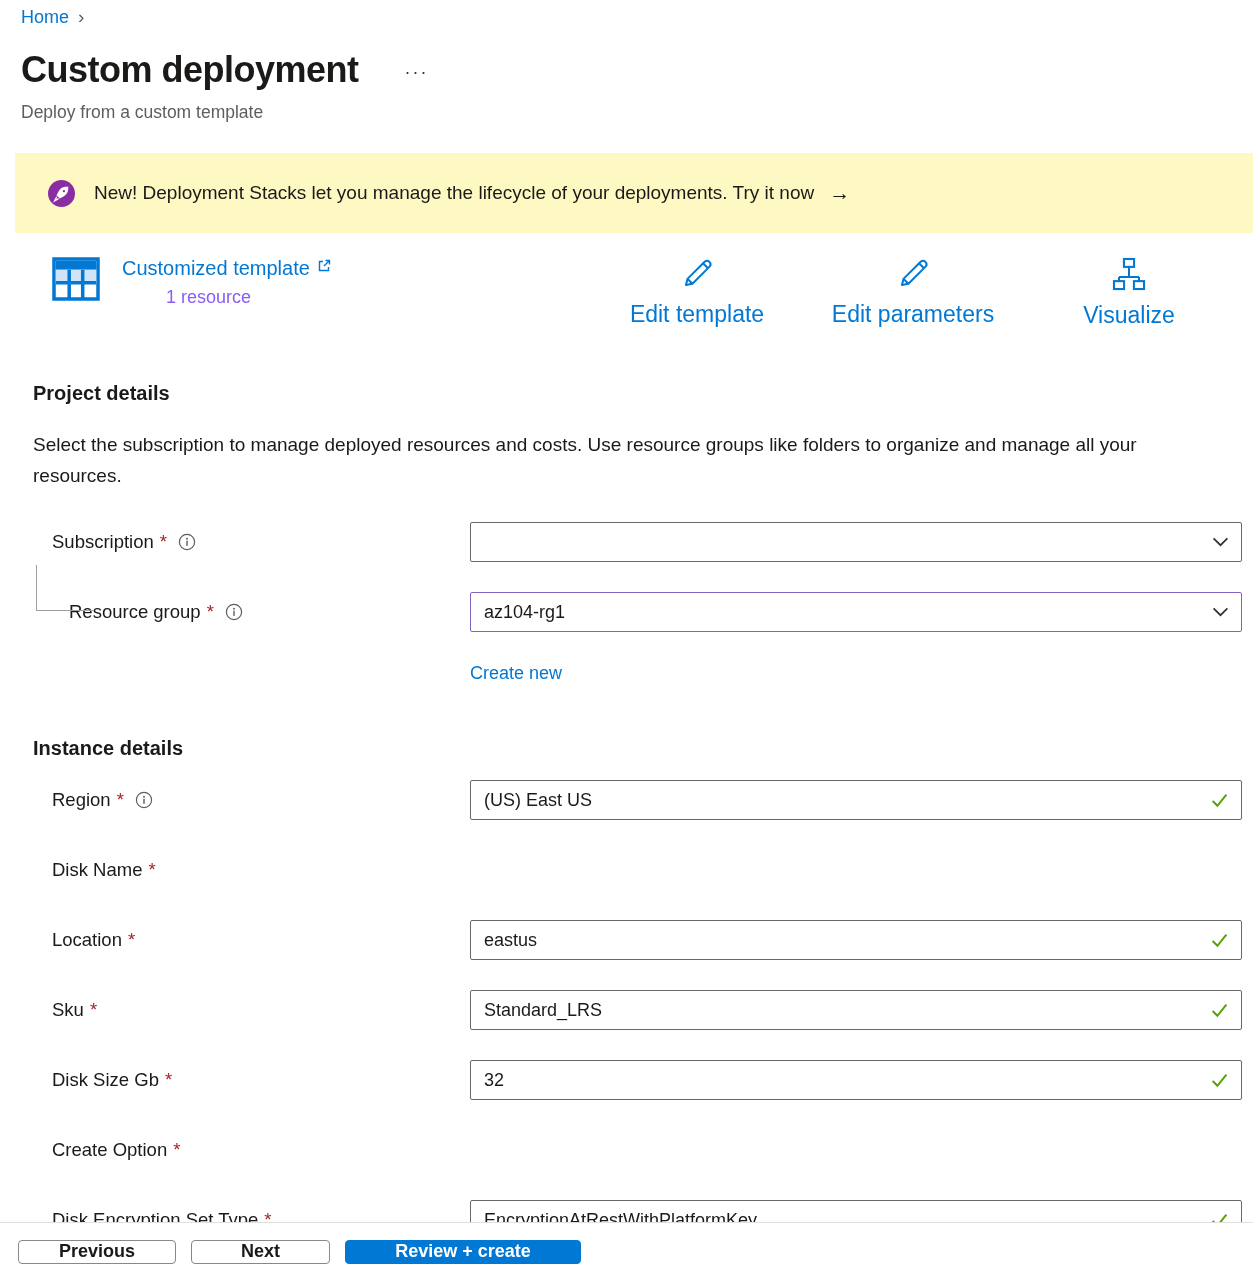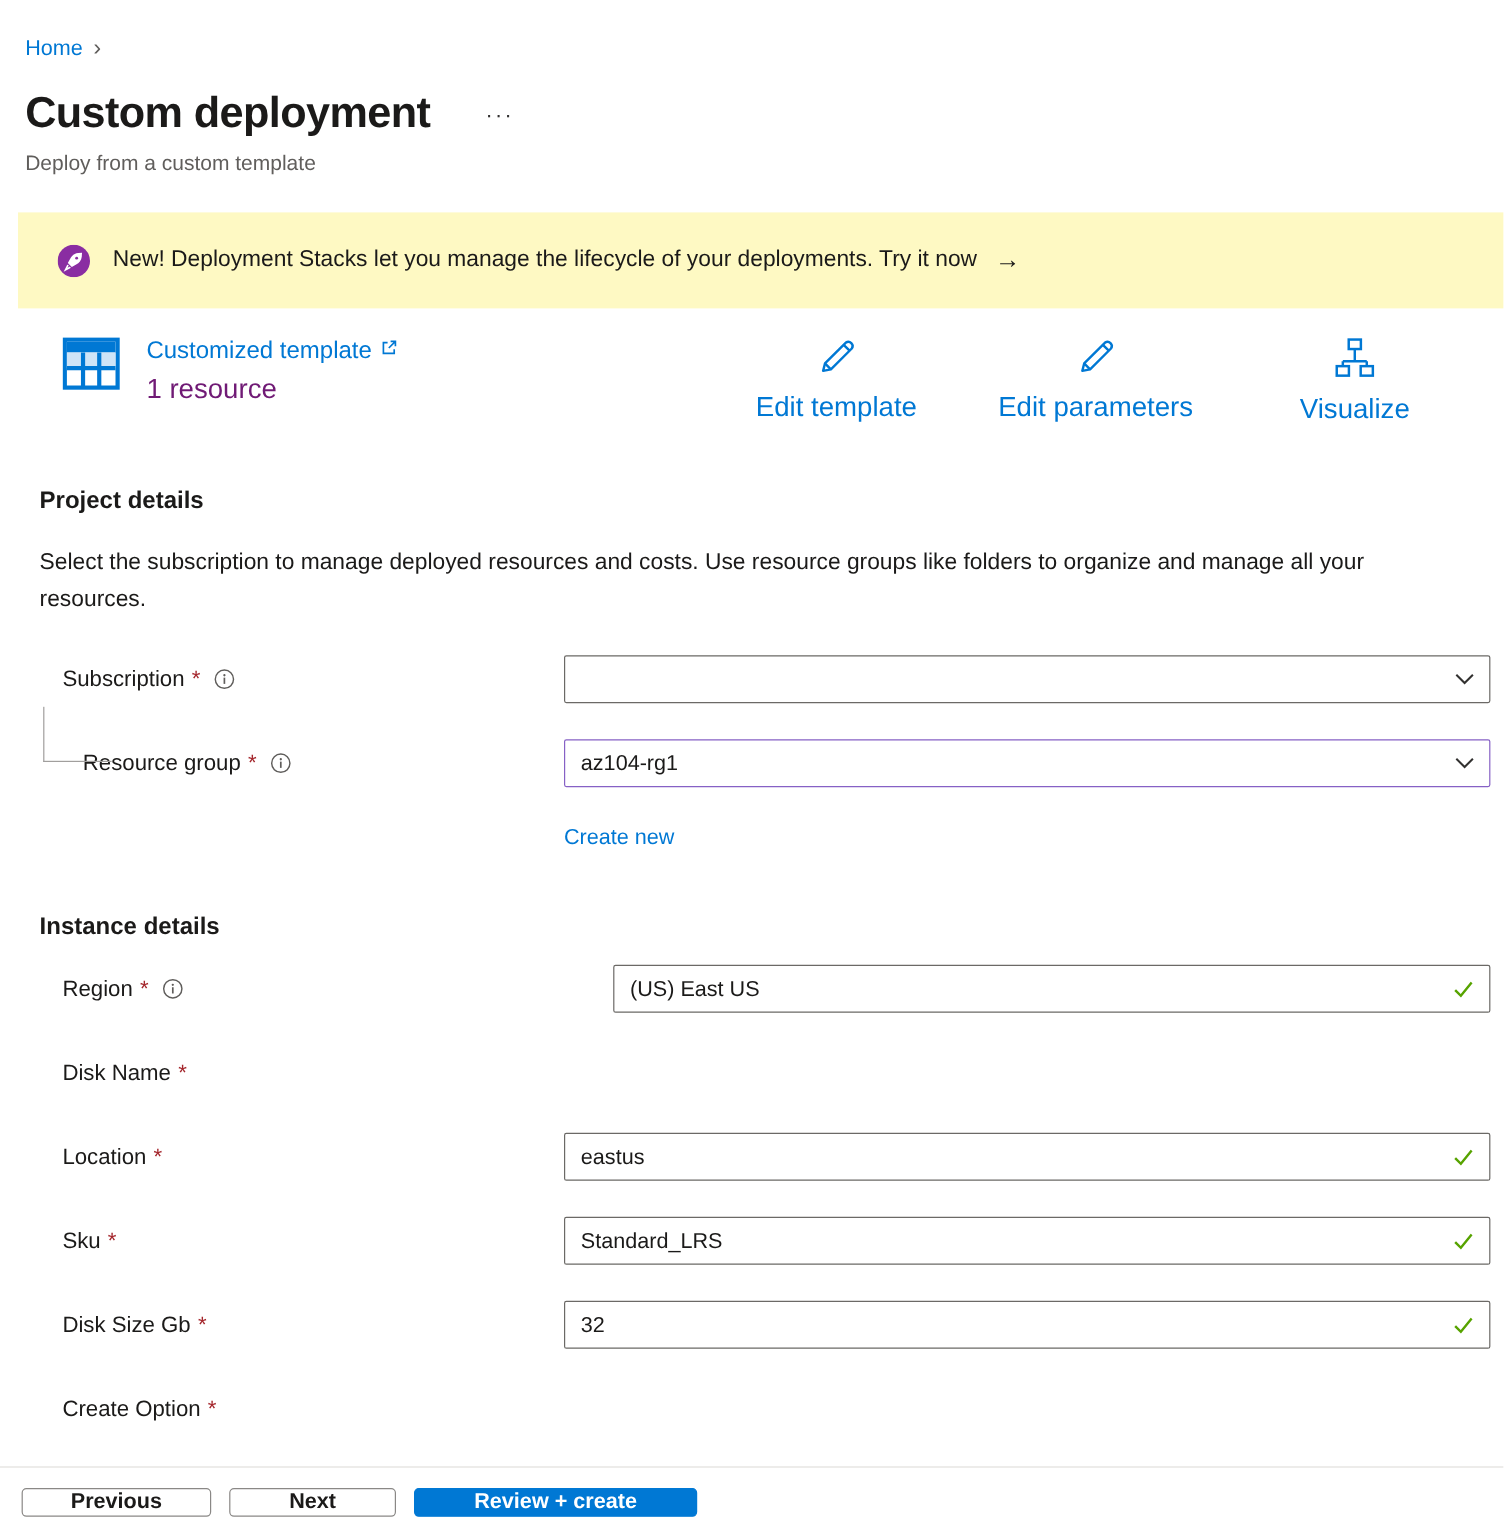--- a/index.html
+++ b/index.html
@@ -7,21 +7,21 @@
   body {
     font-family:"Liberation Sans", sans-serif;
     color:#1b1a19;
     background:#fff;
     position:relative;
     overflow:hidden;
   }
   a { text-decoration:none; cursor:pointer; }
 
   
-  .breadcrumb { padding:6px 0 0 21px; font-size:18px;margin-top:24px; }
+  .breadcrumb { padding:6px 0 0 21px; font-size:18px; }
   .breadcrumb a { color:#0078d4; }
   .breadcrumb .sep { color:#605e5c; margin-left:9px; font-size:19px; }
 
   
   .title-row { display:flex; align-items:center; margin:20px 0 0 21px; }
   h1 { font-size:36px; line-height:44px; font-weight:700; color:#1b1a19; letter-spacing:-0.5px; }
   .more-menu { margin-left:46px; color:#323130; font-size:18px; letter-spacing:2px; padding-top:4px; cursor:pointer; }
   .subtitle { margin:10px 0 0 21px; font-size:17.5px; color:#605e5c; }
 
   
@@ -33,34 +33,34 @@
   .banner-text { margin-left:19px; font-size:19px; color:#1b1a19; }
   .banner-arrow { margin-left:15px; font-size:21px; color:#1b1a19; cursor:pointer; }
 
   
   .template-row { position:relative; margin-top:22px; height:84px; }
   .template-info { position:absolute; left:52px; top:2px; display:flex; }
   .template-icon { width:48px; height:44px; flex:none; }
   .template-text { margin-left:22px; }
   .template-link { font-size:20px; color:#0078d4; display:inline-flex; align-items:flex-start; }
   .external-icon { margin-left:6px; margin-top:1px; display:inline-flex; }
-  .template-res { margin-top:7px; font-size:23px; color:#701a75; }
+  .template-res { margin-top:7px; font-size:18px; color:#8b5cf6;margin-left:44px; }
   .template-actions { position:absolute; left:589px; top:0; width:648px; display:flex; }
   .action { flex:1; display:flex; flex-direction:column; align-items:center; cursor:pointer; }
   .action-label { margin-top:5px; font-size:23px; color:#0078d4; }
 
   
   .section-heading { margin:42px 0 0 33px; font-size:20px; line-height:24px; font-weight:700; color:#1b1a19; }
   .section-heading.instance { margin-top:52px; }
   .desc { margin:24px 60px 0 33px; max-width:1155px; font-size:19px; line-height:31px; color:#1b1a19; }
 
   
   .field-row { position:relative; display:flex; align-items:center; height:40px; margin:0 11px 30px 0; }
   .field-row.first { margin-top:31px; }
-  .field-row.first-instance { margin-top:20px;gap:41px; }
+  .field-row.first-instance { margin-top:20px; }
   .field-row.last { margin-top:12px; }
   .field-label { width:470px; flex:none; padding-left:52px; display:flex; align-items:center; font-size:18.5px; color:#1b1a19; }
   .field-label.indent { padding-left:69px; }
   .req { color:#a4262c; margin-left:6px; font-size:18.5px; }
   .info-icon { margin-left:11px; display:inline-flex; cursor:pointer; }
   .field-input { flex:1; position:relative; height:40px; }
   .text-input {
     width:100%; height:40px; border:1px solid #6b6966; border-radius:2px;
     padding:0 44px 0 13px; font-size:18px; font-family:inherit; color:#1b1a19; background:#fff;
   }

